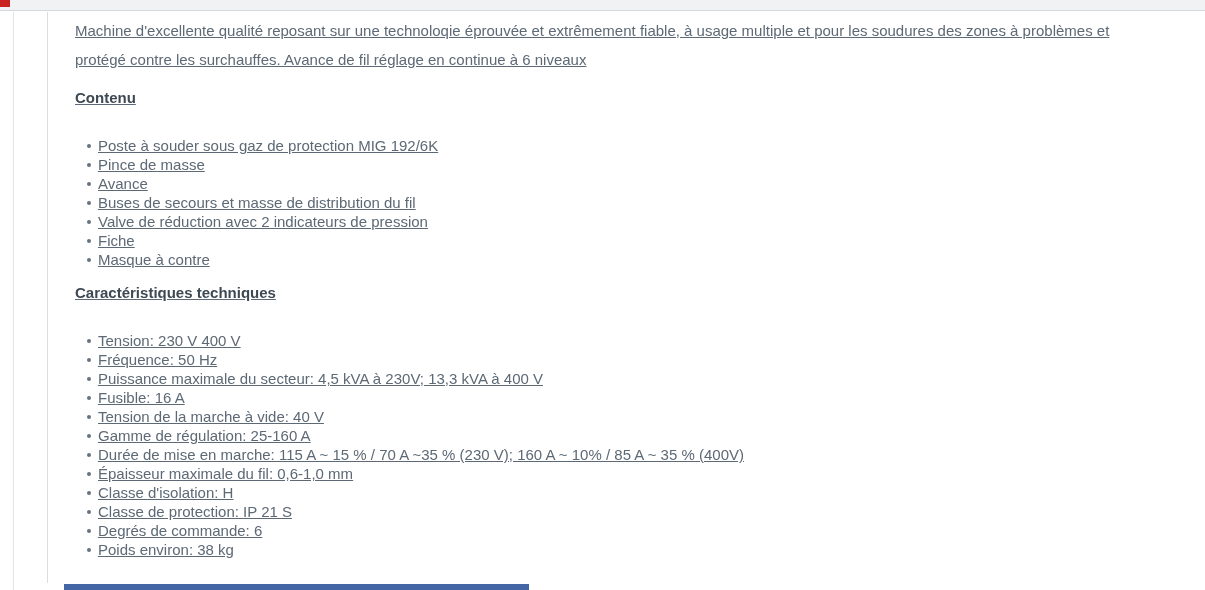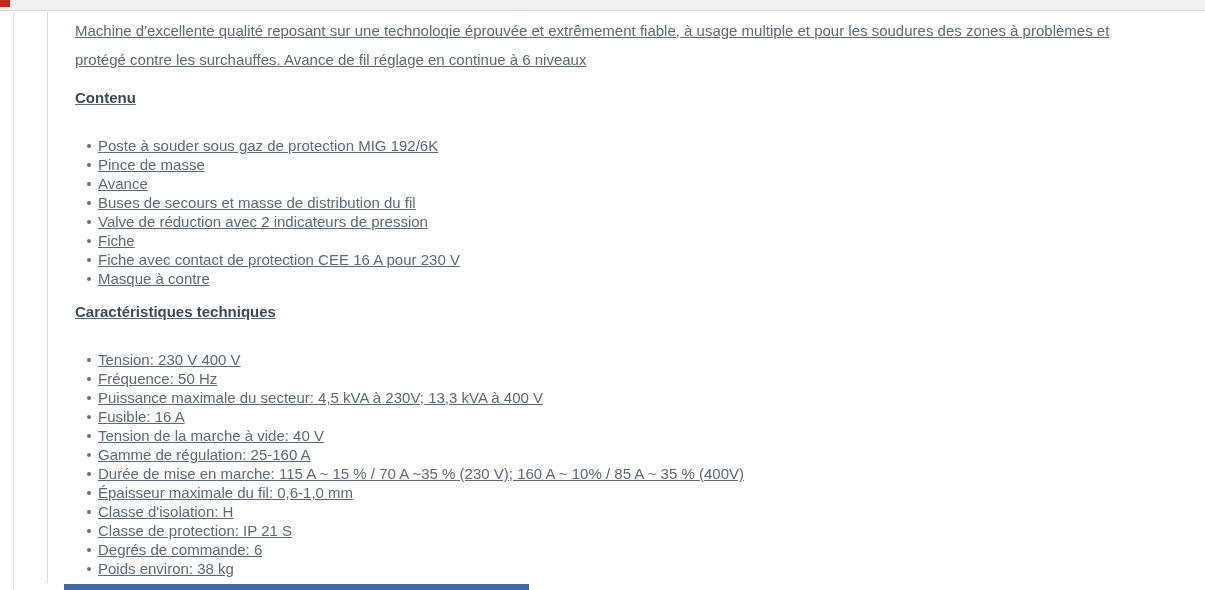--- a/index.html
+++ b/index.html
@@ -93,21 +93,20 @@
 
   <section>
     <h3 class="section-heading">Contenu</h3>
     <ul class="bullet-list">
         <li>Poste à souder sous gaz de protection MIG 192/6K</li>
         <li>Pince de masse</li>
         <li>Avance</li>
         <li>Buses de secours et masse de distribution du fil</li>
         <li>Valve de réduction avec 2 indicateurs de pression</li>
         <li>Fiche</li>
-        <li>Fiche avec contact de protection CEE 16 A pour 230 V</li>
         <li>Masque à contre</li>
       </ul>
   </section>
 
   <section>
     <h3 class="section-heading">Caractéristiques techniques</h3>
     <ul class="bullet-list">
         <li>Tension: 230 V 400 V</li>
         <li>Fréquence: 50 Hz</li>
         <li>Puissance maximale du secteur: 4,5 kVA à 230V; 13,3 kVA à 400 V</li>

